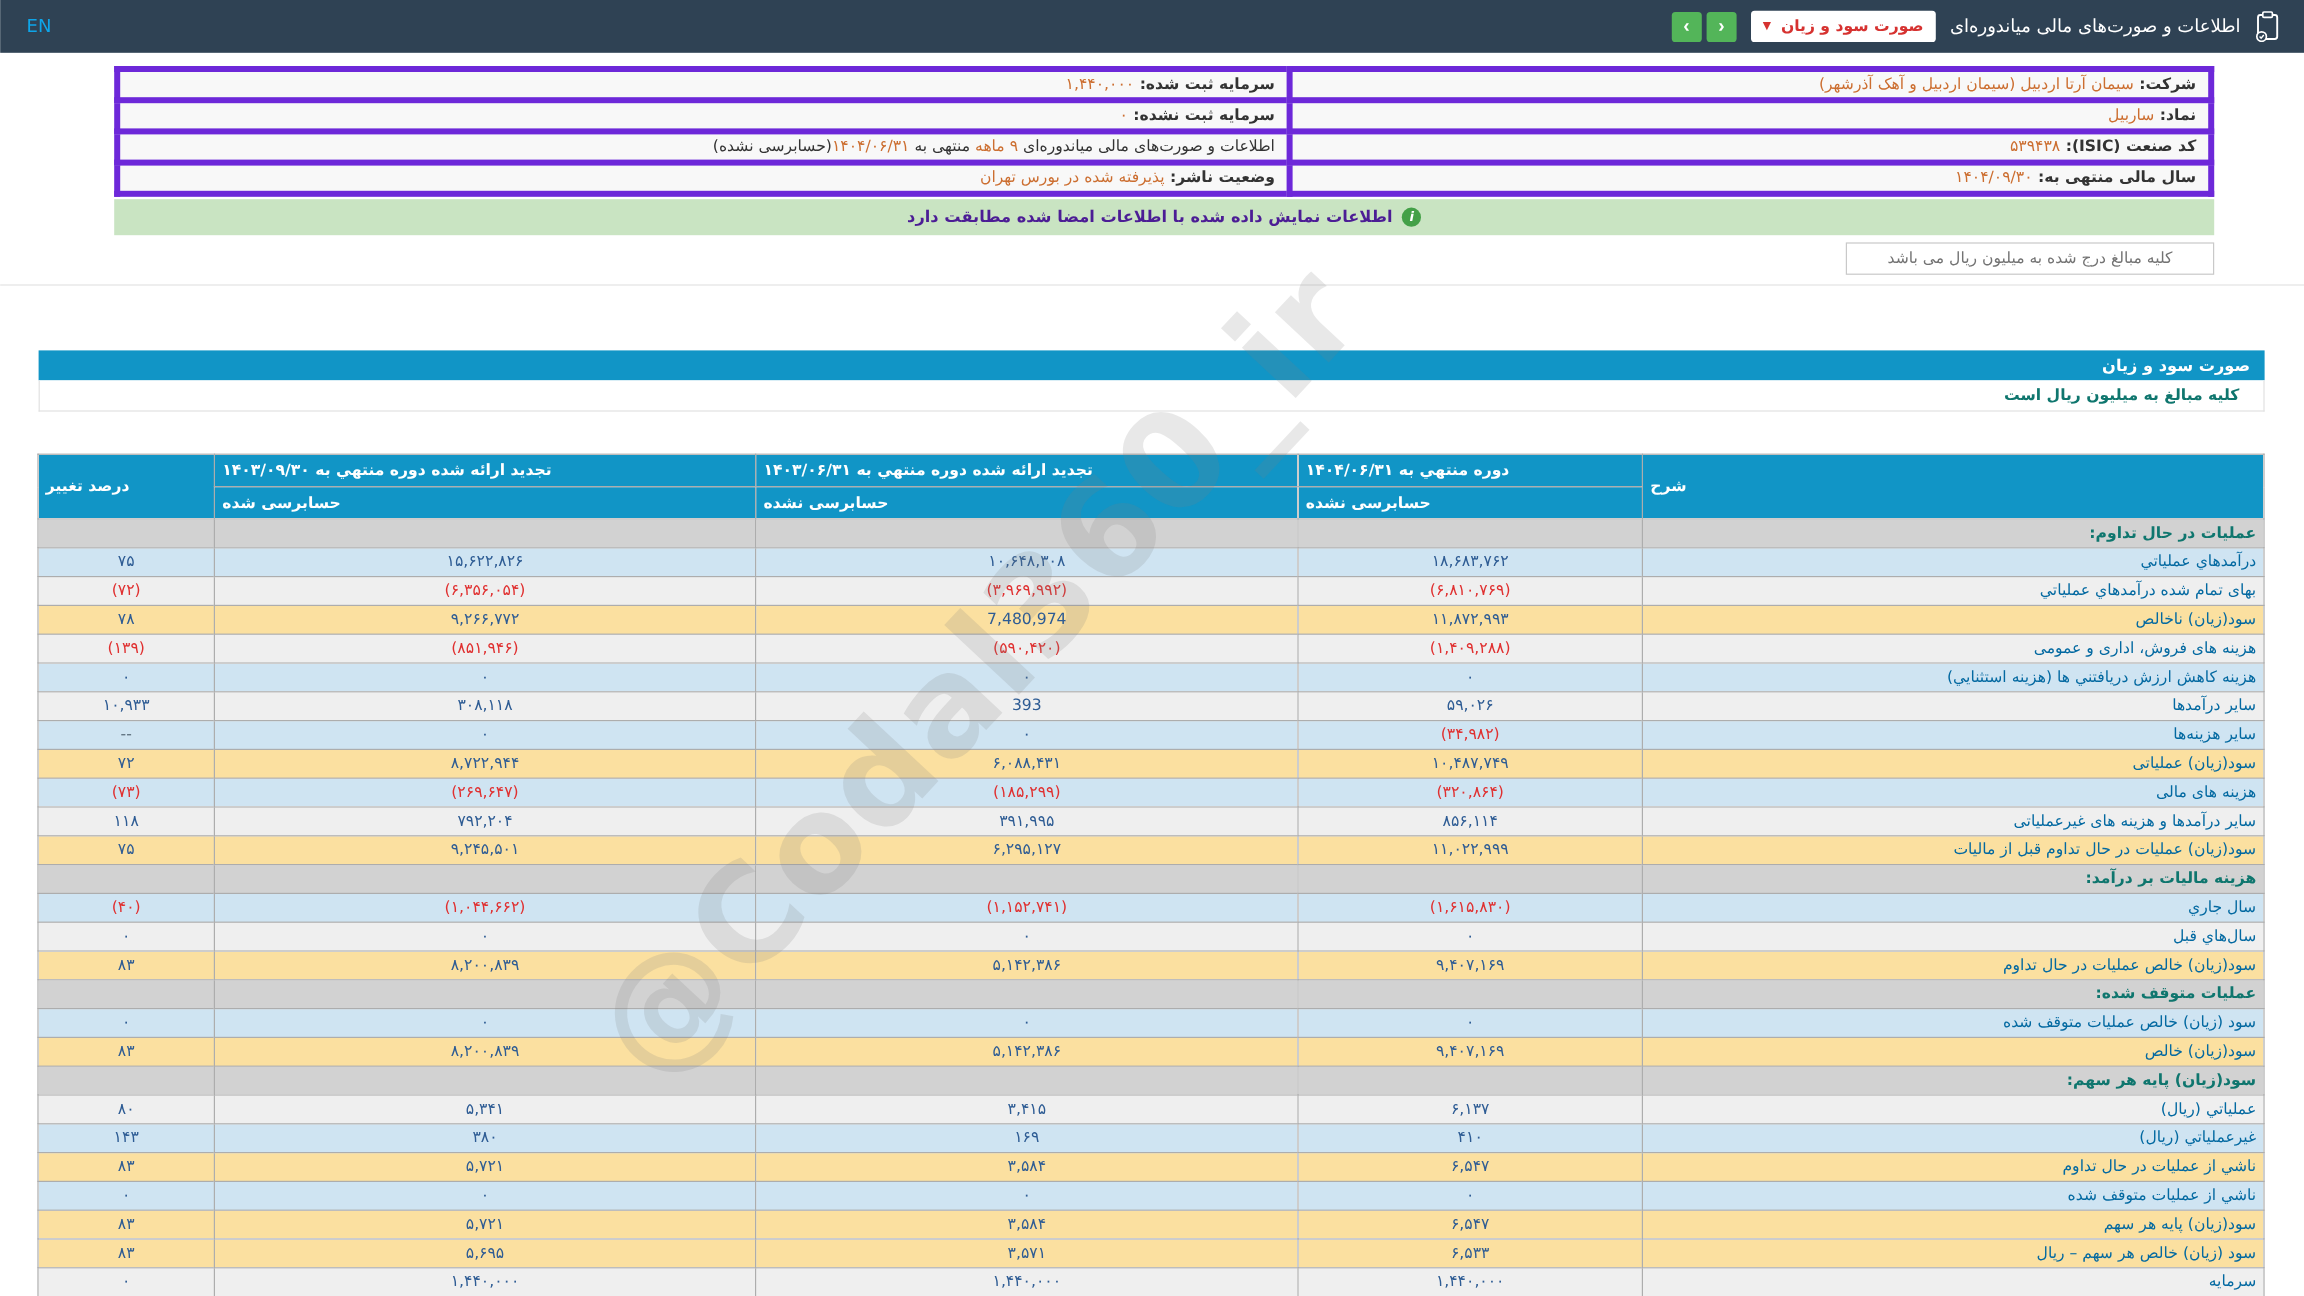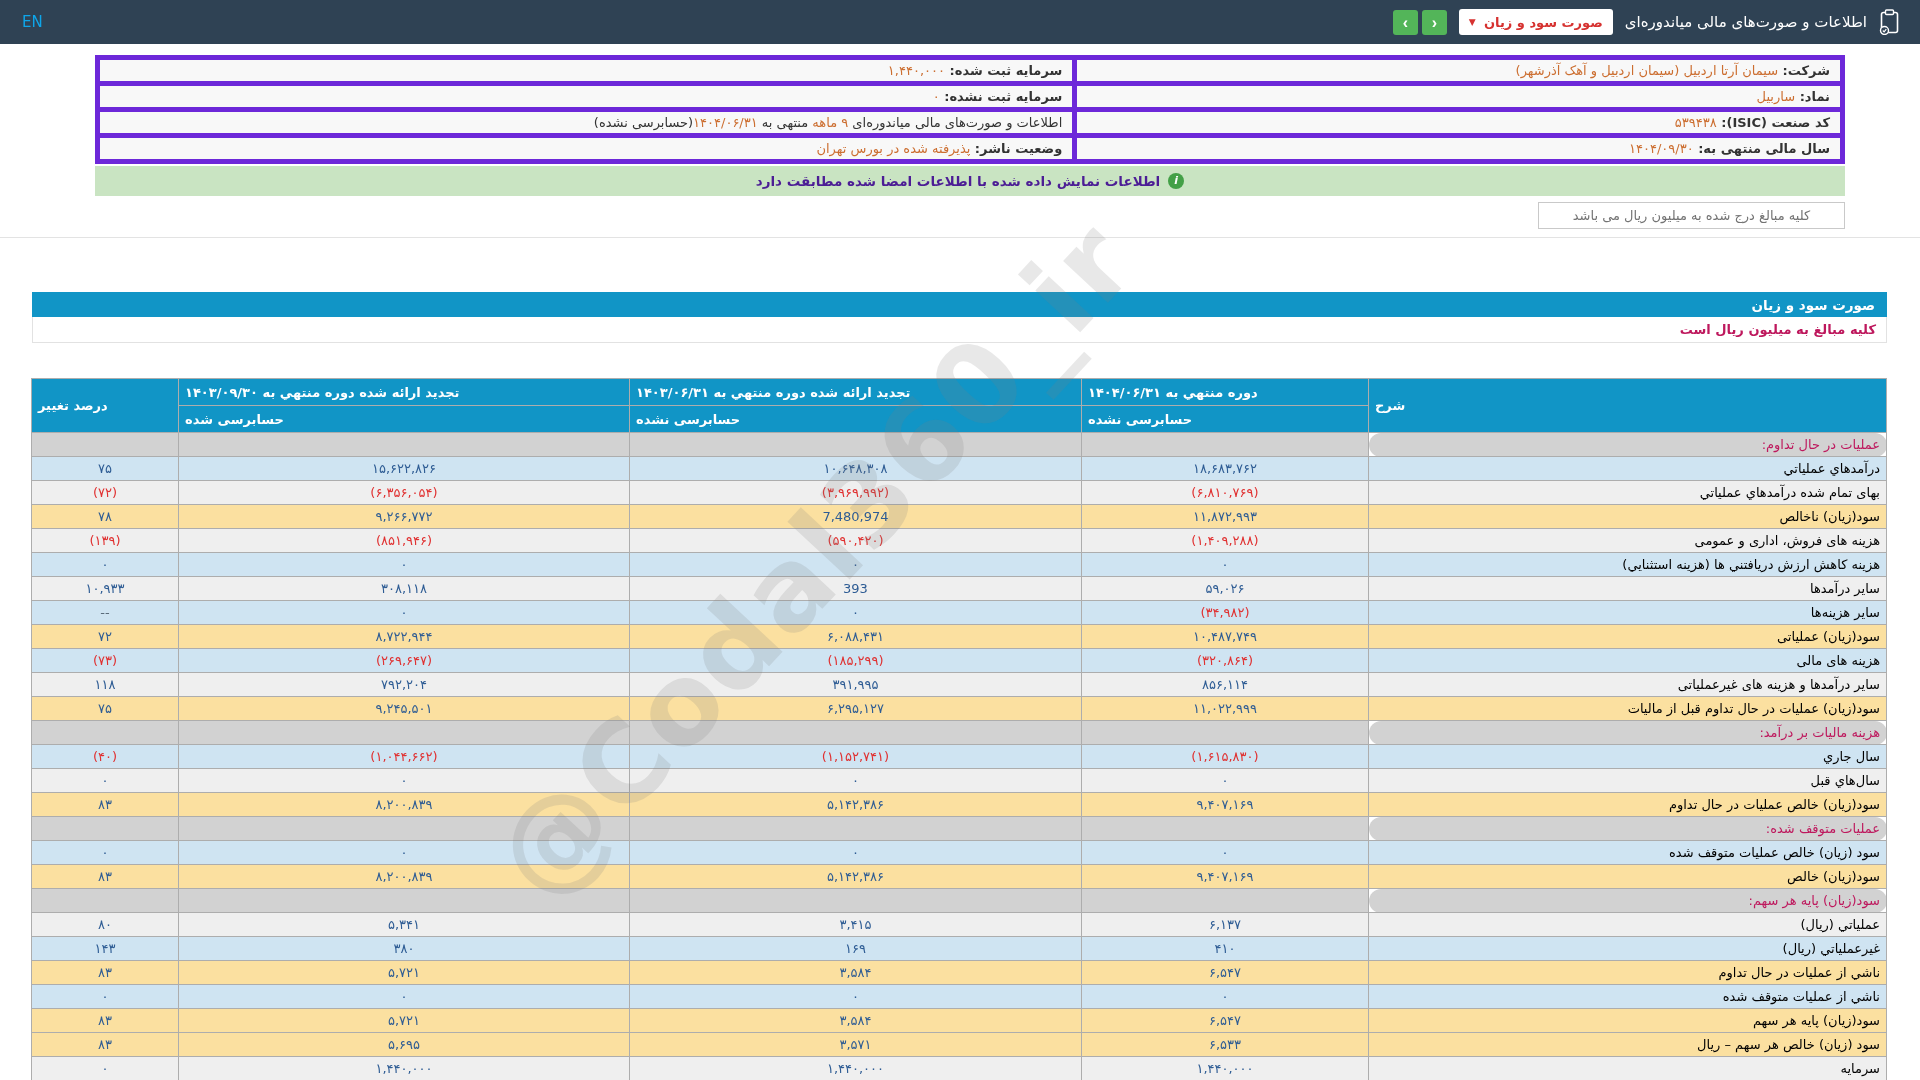--- a/index.html
+++ b/index.html
@@ -28,35 +28,35 @@
 
   .green-bar { width:1750px; margin:2px 75px 0; height:30px; background:#c9e4c2; display:flex; align-items:center; justify-content:center; gap:8px; }
   .green-bar .msg { color:#4c1d95; font-size:13.5px; font-weight:bold; }
   .info-ico { width:16px; height:16px; border-radius:50%; background:#43a047; color:#fff; font-size:11px; font-weight:bold; text-align:center; line-height:16px; display:inline-block; font-style:italic; }
 
   .amounts-box { width:307px; margin:6px 75px 0; height:27px; background:#fff; border:1px solid #c9c9c9; display:flex; align-items:center; justify-content:center; font-size:13px; color:#737373; }
   .divider { border-top:1px solid #e3e3e3; margin-top:8px; }
 
   
   .stmt-title { width:1855px; margin:54px 33px 0 32px; height:25px; background:#1195c6; color:#fff; font-size:13.5px; font-weight:bold; display:flex; align-items:center; padding:0 12px; }
-  .stmt-note { width:1855px; margin:0 33px 0 32px; height:26px; background:#fff; border:1px solid #e2e2e2; border-top:none; color:#be185d; font-size:13px; font-weight:bold; display:flex; align-items:center; padding:0 10px; }
+  .stmt-note { width:1855px; margin:0 33px 0 32px; height:26px; background:#fff; border:1px solid #e2e2e2; border-top:none; color:#0f766e; font-size:13px; font-weight:bold; display:flex; align-items:center; padding:0 20px; }
 
   table.stmt { width:1855px; margin:35px 33px 0 32px; border-collapse:collapse; table-layout:fixed; border-bottom:2px solid #1195c6; }
   table.stmt th, table.stmt td { border:1px solid #adadad; font-size:13px; overflow:hidden; white-space:nowrap; }
   table.stmt th { background:#1195c6; color:#fff; font-weight:bold; height:27px; padding:2px 6px; text-align:left; }
   table.stmt td { padding:4px 6px; line-height:15px; }
-  td.desc { text-align:right; color:#000000; }
+  td.desc { text-align:right; color:#0369a1; }
   td.num { text-align:center; color:#2e5c94; direction:ltr; unicode-bidi:isolate; }
   td.num.neg { color:#e03030; }
   td.num.dash { color:#5a6b7a; }
   tr.bg-blue td { background:#cfe4f2; }
   tr.bg-white td { background:#efefef; }
   tr.bg-yellow td { background:#fbe0a0; }
   tr.bg-section td { background:#d2d2d2; }
-  tr.bg-section td.desc { color:#be185d; font-weight:normal;border-radius:12px; }
+  tr.bg-section td.desc { color:#0f766e; font-weight:bold; }
 
   
   .watermark { position:absolute; top:500px; left:380px; width:860px; text-align:center; transform:rotate(-47deg); font-size:112px; font-weight:bold; color:rgba(125,125,125,0.18); letter-spacing:2px; pointer-events:none; direction:ltr; z-index:5; }
 </style>
 </head>
 <body>
 
 <div class="topbar">
   <div class="topbar-right">
     <span style="display:inline-flex;">

